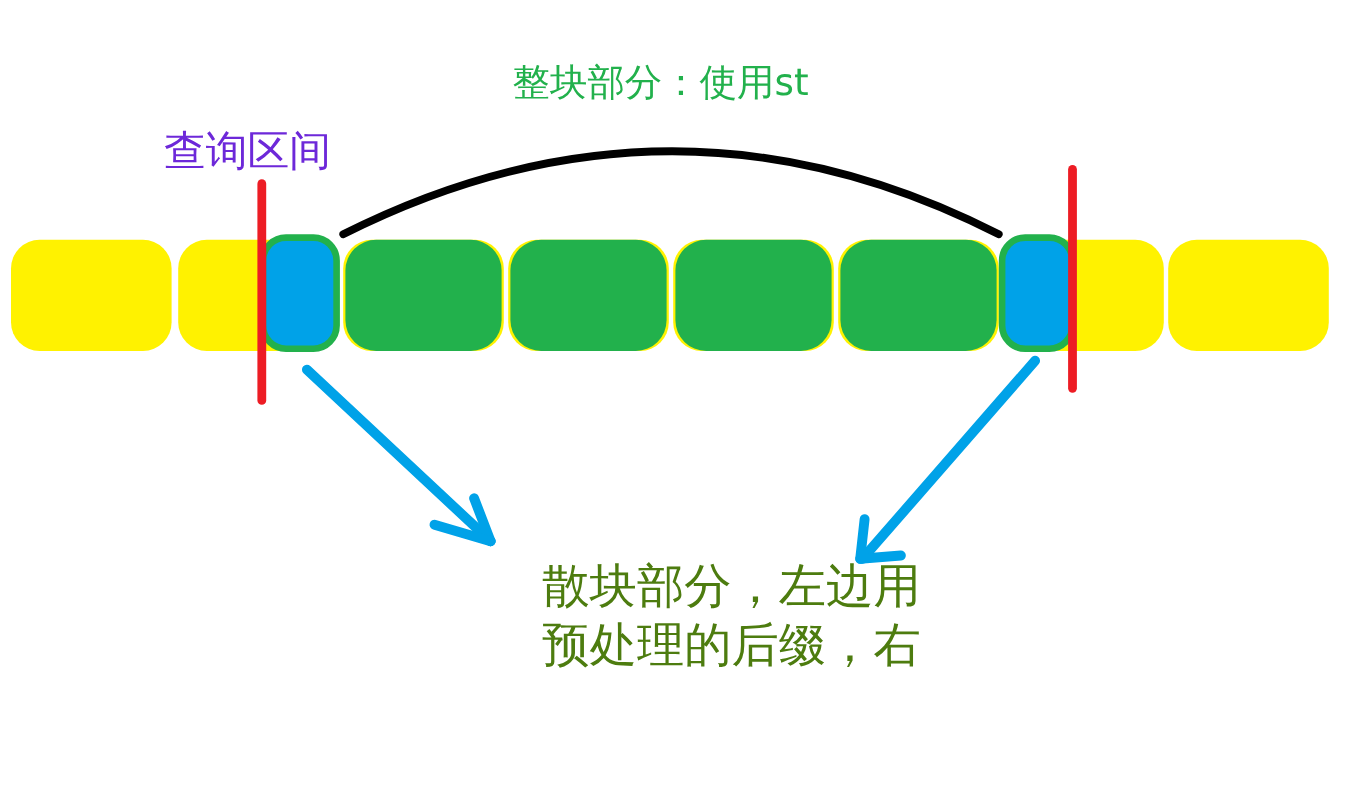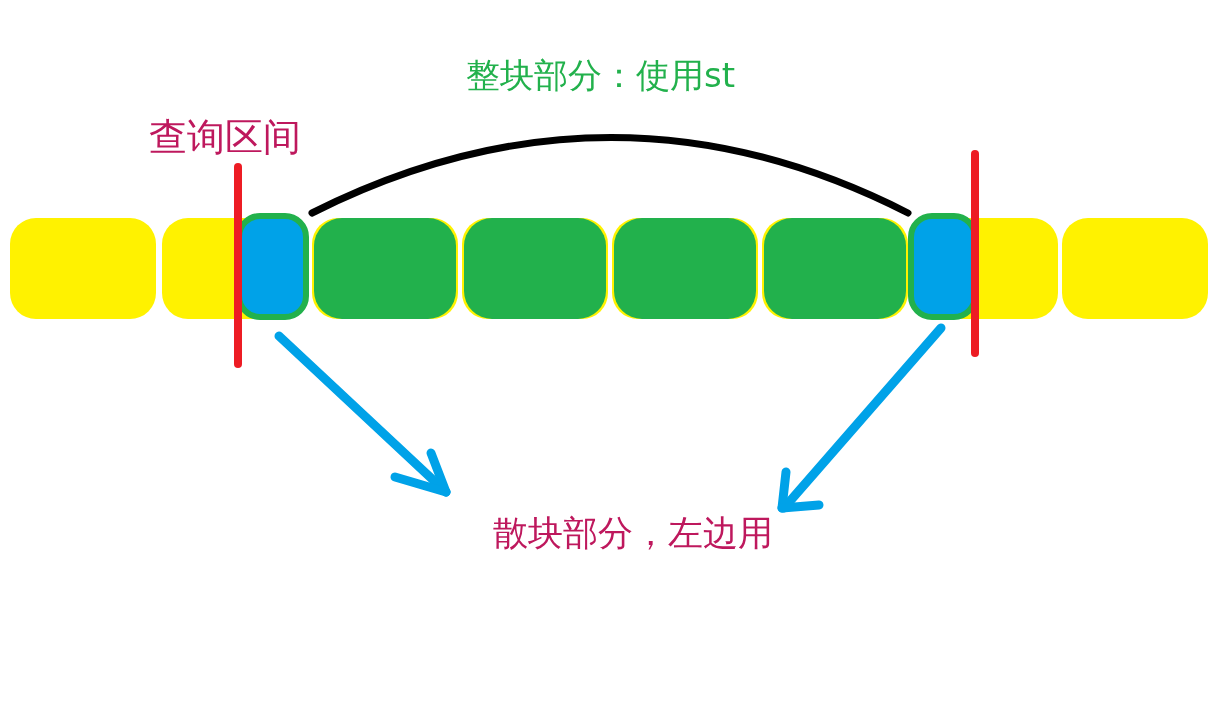--- a/index.html
+++ b/index.html
@@ -35,27 +35,27 @@
 
   
   .note { position: absolute; white-space: nowrap; }
   .note-whole-block {
     left: 466px; top: 48px;
     color: #22B14C;
     font-size: 34px; line-height: 54px;
   }
   .note-query-interval {
     left: 149px; top: 116px;
-    color: #be185d;
+    color: #6d28d9;
     font-size: 38px; line-height: 42px;
   }
   .note-scattered {
     left: 493px; top: 506px;
-    color: #be185d;
-    font-size: 35px; line-height: 54px;
+    color: #4d7c0f;
+    font-size: 43px; line-height: 54px;
   }
 </style>
 </head>
 <body>
 
 <div class="canvas">
 
   <div class="note note-whole-block">
     <div>整块部分：使用st</div>
   </div>
@@ -91,15 +91,16 @@
       <path d="M 786 472 L 782 508"></path>
       <path d="M 782 508 L 819 505"></path>
     </g>
   </svg>
 
   <div class="redline redline-left"></div>
   <div class="redline redline-right"></div>
 
   <div class="note note-scattered">
     <div>散块部分，左边用</div>
+    <div>预处理的后缀，右</div>
   </div>
 
 </div>
 
 </body></html>

